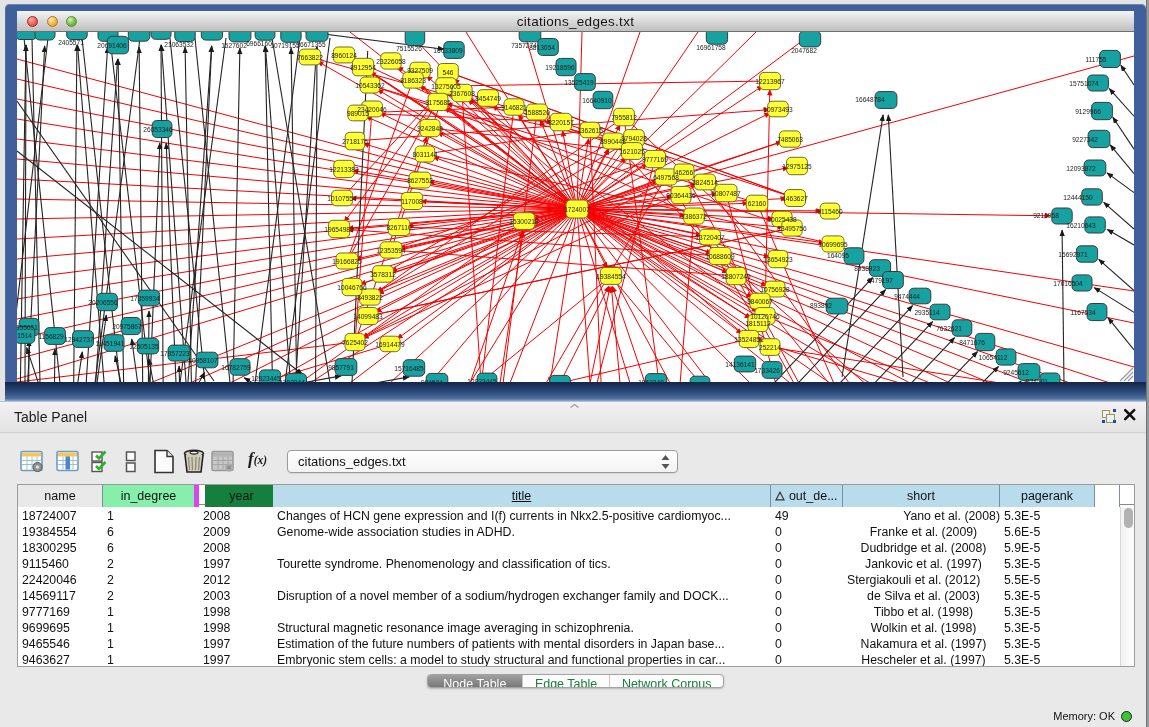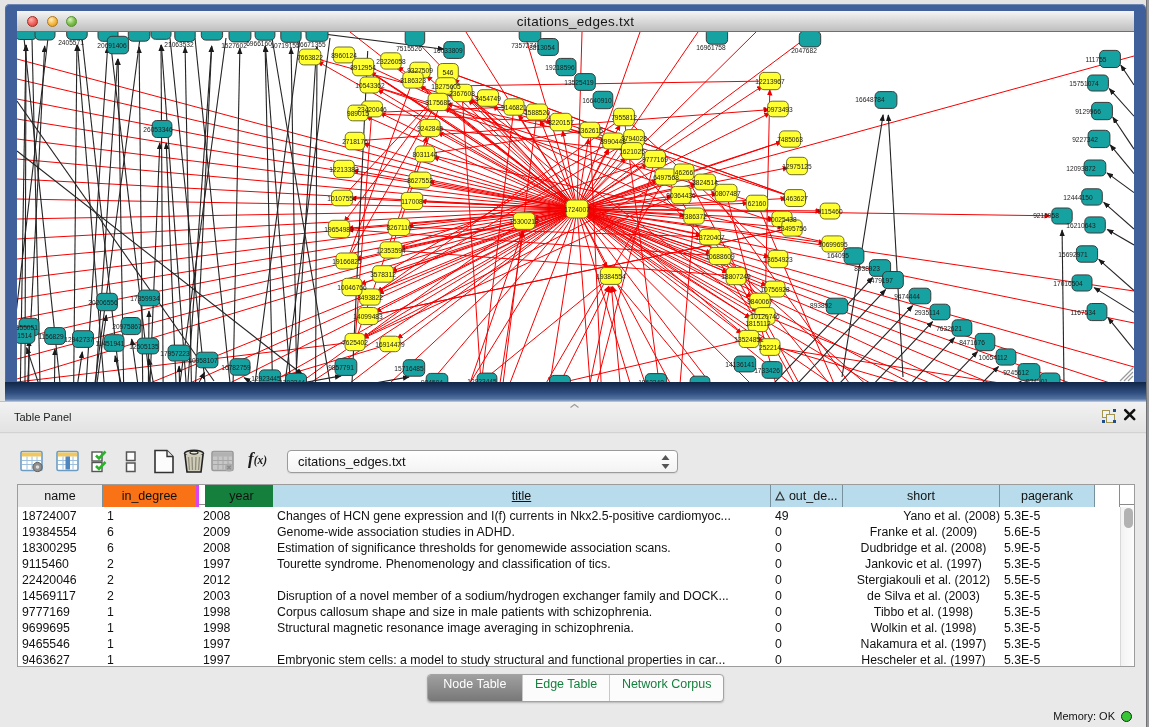--- a/index.html
+++ b/index.html
@@ -7,36 +7,36 @@
 #frame{left:5px;top:4px;width:1141px;height:397px;background:#40609c;border-radius:5px 5px 0 0;
  box-shadow:inset 0 1px 0 #6d87b4, inset 1px 0 0 #51709f;}
 #frame .bottombar{position:absolute;left:0;bottom:0;width:100%;height:19px;
  background:linear-gradient(#122747,#2e4c7e 55%,#52719f 88%,#93a9cc);}
 #titlebar{left:17px;top:11px;width:1117px;height:21px;
  background:linear-gradient(#f5f5f5,#dcdcdc 45%,#bfbfbf);border-bottom:1px solid #6f6f6f;
  text-align:center;font-size:13.5px;color:#151515;line-height:21px;letter-spacing:.3px}
 .tl{position:absolute;top:16px;width:11px;height:11px;border-radius:50%}
 #canvas{left:17px;top:32px;width:1117px;height:350px;background:#fff;overflow:hidden}
 #tpanel-head{left:0;top:401px;width:1146px;height:32px;background:linear-gradient(#f2f2f2,#e3e3e3);
- border-top:1px solid #b4c0d8;border-bottom:1px solid #d2d2d2;font-size:11px;color:#1d1d1d;line-height:31px}
+ border-top:1px solid #b4c0d8;border-bottom:1px solid #d2d2d2;font-size:14px;color:#1d1d1d;line-height:31px}
 #tpanel-head span{margin-left:14px}
 #tpanel-body{left:0;top:434px;width:1146px;height:293px;background:#e9e9e9}
 #rightstrip{left:1146px;top:0;width:3px;height:727px;background:#97999b;border-left:1px solid #707275}
 #dropdown{left:287px;top:450px;width:391px;height:23px;border:1px solid #9b9b9b;border-radius:4px;
  background:linear-gradient(#fff,#f3f3f3);font-size:13px;color:#111;line-height:21px;padding-left:10px;
  box-shadow:0 1px 1px rgba(0,0,0,.08)}
 #tablebox{left:17px;top:484px;width:1118px;height:183px;border:1px solid #9c9c9c;background:#fff;overflow:hidden}
 .hcell{position:absolute;top:0;height:22px;background:#b9dcec;border-right:1px solid #77919e;
  font-size:12.5px;color:#111;text-align:center;line-height:22px;overflow:hidden}
 #thead{position:absolute;left:0;top:0;width:1116px;height:20px;border-bottom:1px solid #8a8a8a;background:#fff}
 .row{position:absolute;left:0;width:1116px;height:16px;font-size:12.3px;color:#111;white-space:nowrap}
 .row div{position:absolute;top:0;line-height:16px}
 #vscroll{position:absolute;left:1102px;top:22px;width:14px;height:160px;background:linear-gradient(90deg,#f2f2f2,#fdfdfd);border-left:1px solid #d8d8d8}
 #vthumb{position:absolute;left:2.5px;top:1px;width:9px;height:20px;background:#b2b2b2;border-radius:5px}
-#tabbar{left:427px;top:674px;width:297px;height:28px;border:1px solid #a3a3a3;border-radius:4px;
+#tabbar{left:427px;top:674px;width:297px;height:14px;border:1px solid #a3a3a3;border-radius:4px;
  background:#fcfcfc;box-shadow:0 1px 2px rgba(0,0,0,.22);display:flex;overflow:hidden}
 #tabbar div{font-size:12.5px;line-height:19px;text-align:center;color:#15803d}
 #tabbar .sel{background:linear-gradient(#a0a0a0,#787878);color:#fff}
 #memlab{right:34px;top:710px;font-size:11px;color:#111;position:absolute}
 #memdot{left:1121px;top:711px;width:11px;height:11px;border-radius:50%;background:#35c535;border:1.2px solid #222}
 </style></head><body>
 <div id="frame" class="abs">
     <div class="bottombar"></div>
   </div>
 <div id="titlebar" class="abs">citations_edges.txt</div>
@@ -657,21 +657,21 @@
     <path d="M16.3,15.8 l3.4,3.4 M19.7,15.8 l-3.4,3.4" stroke="#8a8a8a" stroke-width="1.3"></path>
   </svg>
 <div class="abs" style="left:248px;top:449px;font-family:'Liberation Serif',serif;font-style:italic;font-weight:bold;font-size:17px;color:#1a1a1a">f<span style="font-size:11.5px">(x)</span></div>
 <div id="dropdown" class="abs">citations_edges.txt<svg style="position:absolute;right:7px;top:4px" width="9" height="14" viewBox="0 0 9 14">
       <path d="M4.5,0 L8.5,5 H0.5 Z" fill="#555"></path>
       <path d="M4.5,14 L8.5,9 H0.5 Z" fill="#555"></path>
     </svg></div>
 <div id="tablebox" class="abs">
     <div id="thead">
       <div class="hcell" style="left:0px;width:85px;background:#e9e9e9;border-right:1px solid #77919e;">name</div>
-      <div class="hcell" style="left:85px;width:96px;background:#f97316;border-right:3px solid #d946ef;">in_degree</div>
+      <div class="hcell" style="left:85px;width:96px;background:#86efac;border-right:5px solid #d946ef;">in_degree</div>
       <div class="hcell" style="left:187px;width:74px;background:#15803d;border-right:1px solid #77919e;">year</div>
       <div class="hcell" style="left:255px;width:498px;background:#b9dcec;border-right:1px solid #77919e;text-decoration:underline;">title</div>
       <div class="hcell" style="left:753px;width:72px;background:#b9dcec;border-right:1px solid #77919e;"><svg width="10" height="10" viewBox="0 0 10 10" style="vertical-align:-1px">
           <path d="M5,1.2 L9,8.8 H1 Z" fill="none" stroke="#333" stroke-width="1.2"></path>
         </svg> out_de...</div>
       <div class="hcell" style="left:825px;width:157px;background:#b9dcec;border-right:1px solid #77919e;">short</div>
       <div class="hcell" style="left:982px;width:95px;background:#b9dcec;border-right:1px solid #77919e;">pagerank</div>
       <div class="hcell" style="left:1077px;width:25px;background:#fff;"></div>
     </div>
     <div class="row" style="top:23px">
@@ -689,73 +689,72 @@
       <div style="left:185px">2009</div>
       <div style="left:259px">Genome-wide association studies in ADHD.</div>
       <div style="left:757px">0</div>
       <div style="left:829px;width:153px;text-align:center">Franke et al. (2009)</div>
       <div style="left:986px">5.6E-5</div>
     </div>
     <div class="row" style="top:55px">
       <div style="left:4px">18300295</div>
       <div style="left:89px">6</div>
       <div style="left:185px">2008</div>
-      <div style="left:259px">Estimation of significance thresholds for genomewide association scans.</div>
       <div style="left:757px">0</div>
       <div style="left:829px;width:153px;text-align:center">Dudbridge et al. (2008)</div>
       <div style="left:986px">5.9E-5</div>
     </div>
     <div class="row" style="top:71px">
       <div style="left:4px">9115460</div>
       <div style="left:89px">2</div>
       <div style="left:185px">1997</div>
       <div style="left:259px">Tourette syndrome. Phenomenology and classification of tics.</div>
       <div style="left:757px">0</div>
       <div style="left:829px;width:153px;text-align:center">Jankovic et al. (1997)</div>
       <div style="left:986px">5.3E-5</div>
     </div>
     <div class="row" style="top:87px">
       <div style="left:4px">22420046</div>
       <div style="left:89px">2</div>
       <div style="left:185px">2012</div>
       <div style="left:757px">0</div>
-      <div style="left:829px;width:153px;text-align:center">Stergiakouli et al. (2012)</div>
+      <div style="left:829px;width:153px;text-align:left">Stergiakouli et al. (2012)</div>
       <div style="left:986px">5.5E-5</div>
     </div>
     <div class="row" style="top:103px">
       <div style="left:4px">14569117</div>
       <div style="left:89px">2</div>
       <div style="left:185px">2003</div>
       <div style="left:259px">Disruption of a novel member of a sodium/hydrogen exchanger family and DOCK...</div>
       <div style="left:757px">0</div>
       <div style="left:829px;width:153px;text-align:center">de Silva et al. (2003)</div>
       <div style="left:986px">5.3E-5</div>
     </div>
     <div class="row" style="top:119px">
       <div style="left:4px">9777169</div>
       <div style="left:89px">1</div>
       <div style="left:185px">1998</div>
-      <div style="left:259px">Corpus callosum shape and size in male patients with schizophrenia.</div>
       <div style="left:757px">0</div>
       <div style="left:829px;width:153px;text-align:center">Tibbo et al. (1998)</div>
       <div style="left:986px">5.3E-5</div>
     </div>
     <div class="row" style="top:135px">
       <div style="left:4px">9699695</div>
       <div style="left:89px">1</div>
       <div style="left:185px">1998</div>
       <div style="left:259px">Structural magnetic resonance image averaging in schizophrenia.</div>
       <div style="left:757px">0</div>
       <div style="left:829px;width:153px;text-align:center">Wolkin et al. (1998)</div>
       <div style="left:986px">5.3E-5</div>
     </div>
     <div class="row" style="top:151px">
       <div style="left:4px">9465546</div>
       <div style="left:89px">1</div>
       <div style="left:185px">1997</div>
+      <div style="left:259px">Estimation of the future numbers of patients with mental disorders in Japan base...</div>
       <div style="left:757px">0</div>
       <div style="left:829px;width:153px;text-align:center">Nakamura et al. (1997)</div>
       <div style="left:986px">5.3E-5</div>
     </div>
     <div class="row" style="top:167px">
       <div style="left:4px">9463627</div>
       <div style="left:89px">1</div>
       <div style="left:185px">1997</div>
       <div style="left:259px">Embryonic stem cells: a model to study structural and functional properties in car...</div>
       <div style="left:757px">0</div>

